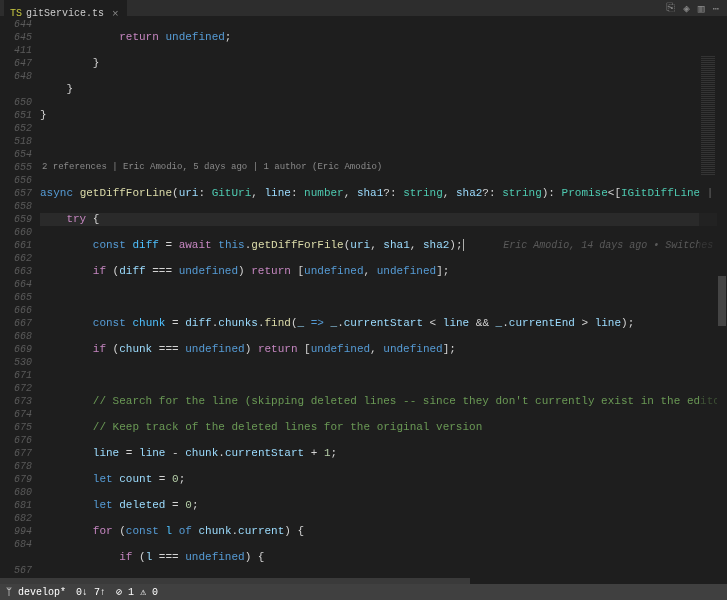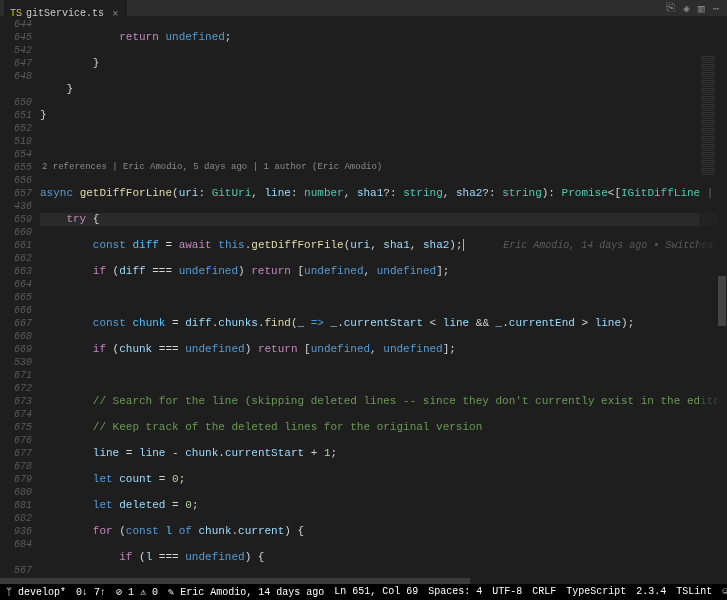--- a/index.html
+++ b/index.html
@@ -131,21 +131,21 @@
   width: 470px;
   height: 6px;
   background: #3a3a3a;
 }
 .statusbar {
   position: absolute;
   bottom: 0;
   left: 0;
   right: 0;
   height: 16px;
-  background: #000000;
+  background: #404040;
   display: flex;
   align-items: center;
   padding: 0 6px;
   font-size: 10px;
   color: #fff;
   gap: 10px;
 }
 .statusbar .right { margin-left: auto; display: flex; gap: 10px; }
 .statusbar span { white-space: nowrap; }
 .line { height: 13px; }
@@ -164,33 +164,33 @@
     <span>◈</span>
     <span>▥</span>
     <span>⋯</span>
   </div>
 </div>
 
 <div class="editor">
   <div class="gutter">
 <div class="line">644</div>
 <div class="line">645</div>
-<div class="line">542</div>
+<div class="line">411</div>
 <div class="line">647</div>
 <div class="line">648</div>
 <div class="line">&nbsp;</div>
 <div class="line">650</div>
 <div class="line">651</div>
 <div class="line">652</div>
 <div class="line">518</div>
 <div class="line">654</div>
 <div class="line">655</div>
 <div class="line">656</div>
 <div class="line">657</div>
-<div class="line">436</div>
+<div class="line">658</div>
 <div class="line">659</div>
 <div class="line">660</div>
 <div class="line">661</div>
 <div class="line">662</div>
 <div class="line">663</div>
 <div class="line">664</div>
 <div class="line">665</div>
 <div class="line">666</div>
 <div class="line">667</div>
 <div class="line">668</div>
@@ -201,21 +201,21 @@
 <div class="line">673</div>
 <div class="line">674</div>
 <div class="line">675</div>
 <div class="line">676</div>
 <div class="line">677</div>
 <div class="line">678</div>
 <div class="line">679</div>
 <div class="line">680</div>
 <div class="line">681</div>
 <div class="line">682</div>
-<div class="line">936</div>
+<div class="line">994</div>
 <div class="line">684</div>
 <div class="line">&nbsp;</div>
 <div class="line">567</div>
 <div class="line">687</div>
 
   </div>
 
   <div class="code">
 <div class="line">            <span class="k-purple">return</span> <span class="k-blue">undefined</span>;</div>
 <div class="line">        }</div>
@@ -290,24 +290,13 @@
     <div class="scroll-thumb"></div>
   </div>
 <div class="hscroll">
     <div class="hscroll-thumb"></div>
   </div>
 
 <div class="statusbar">
   <span>ᛘ <span>develop*</span></span>
   <span>0↓ 7↑</span>
   <span>⊘ 1  ⚠ 0</span>
-  <div class="right">
-    <span>✎ <span>Eric Amodio, 14 days ago</span></span>
-    <span>Ln 651, Col 69</span>
-    <span>Spaces: 4</span>
-    <span>UTF-8</span>
-    <span>CRLF</span>
-    <span>TypeScript</span>
-    <span>2.3.4</span>
-    <span>TSLint</span>
-    <span>☺</span>
-  </div>
 </div>
 
 </body></html>

